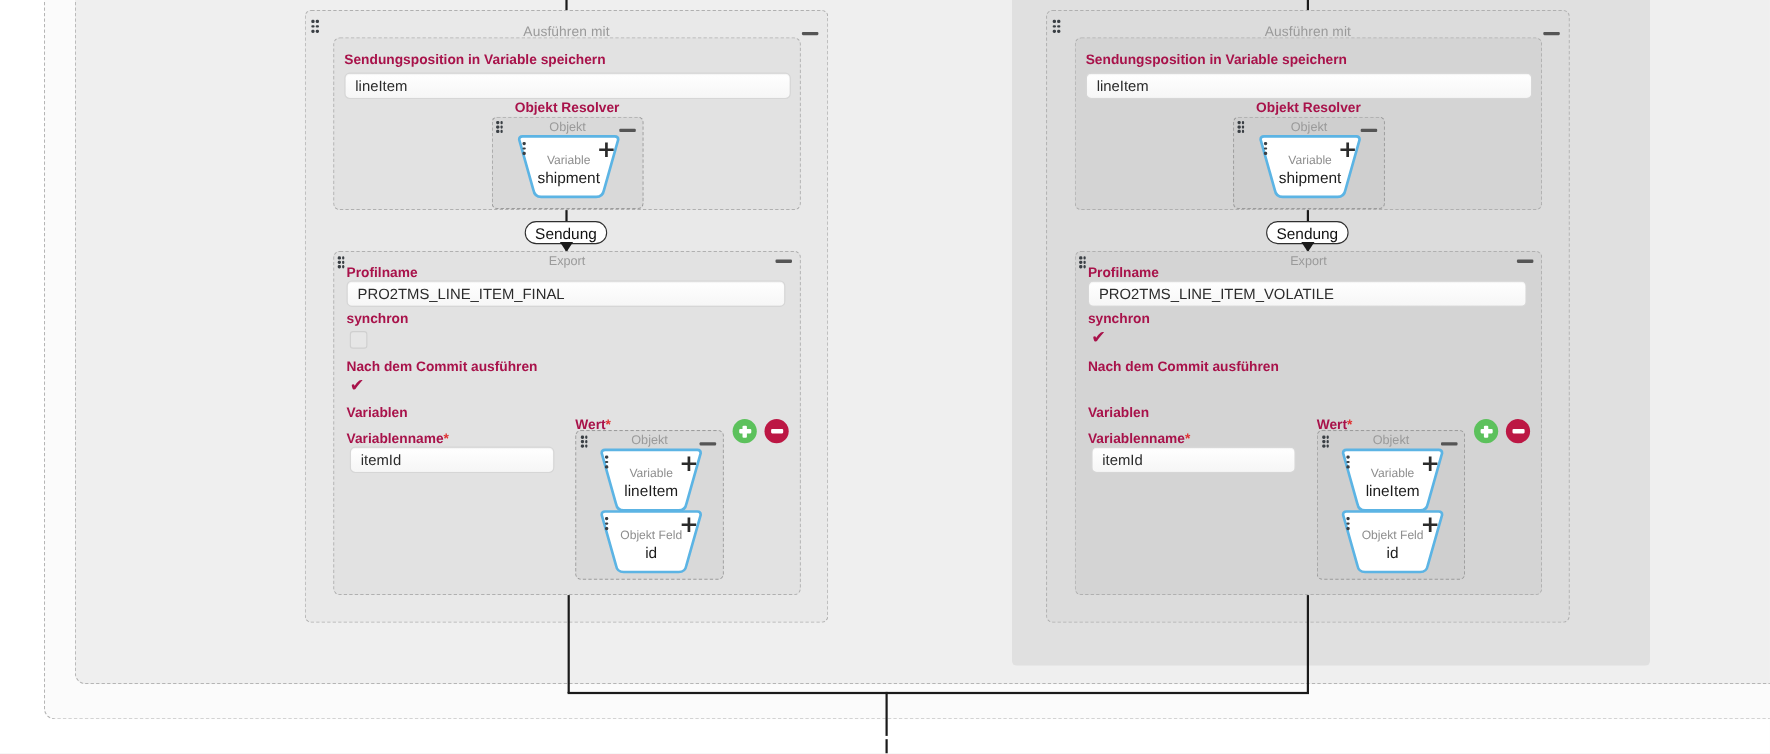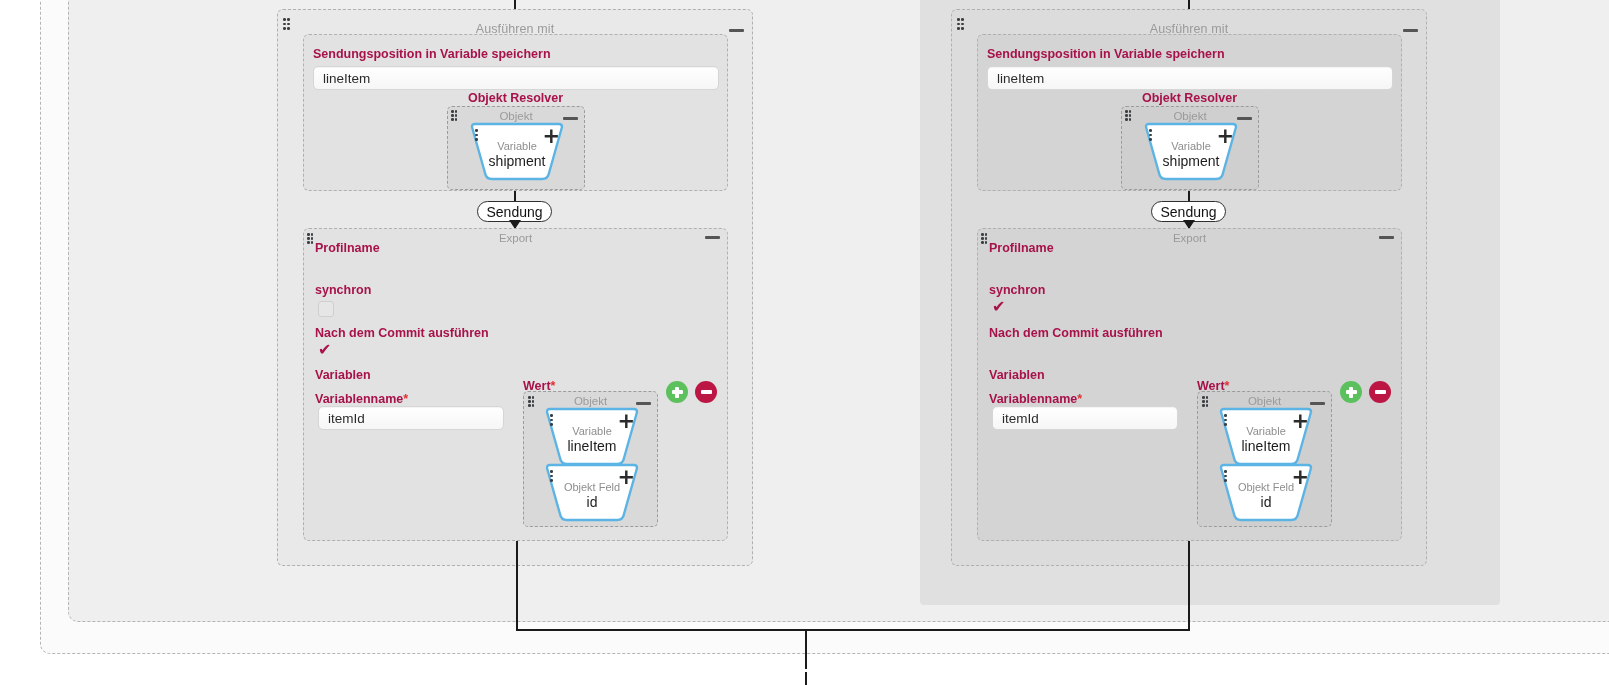--- a/index.html
+++ b/index.html
@@ -226,20 +226,21 @@
         <i></i>
         <i></i>
         <i></i>
         <i></i>
         <i></i>
       </div>
     <div class="nodegroup-title" style="top:3px;">Export</div>
     <div class="collapse" style="right:7px;top:7px;"></div>
 
     <div class="field-label" style="left:11px;top:12px;">Profilname</div>
+    <div class="txtinput" style="left:11px;top:26px;width:399px;">PRO2TMS_LINE_ITEM_FINAL</div>
 
     <div class="field-label" style="left:11px;top:54px;">synchron</div>
     <div class="cbox" style="left:14px;top:72px;"></div>
 
     <div class="field-label" style="left:11px;top:97px;">Nach dem Commit ausführen</div>
     <div class="cbox checked" style="left:14px;top:115px;"></div>
 
     <div class="field-label" style="left:11px;top:139px;">Variablen</div>
 
     <div class="field-label" style="left:11px;top:163px;"><span>Variablenname</span><span class="req">*</span></div>
@@ -354,20 +355,21 @@
         <i></i>
         <i></i>
         <i></i>
         <i></i>
         <i></i>
       </div>
     <div class="nodegroup-title" style="top:3px;">Export</div>
     <div class="collapse" style="right:7px;top:7px;"></div>
 
     <div class="field-label" style="left:11px;top:12px;">Profilname</div>
+    <div class="txtinput" style="left:11px;top:26px;width:399px;">PRO2TMS_LINE_ITEM_VOLATILE</div>
 
     <div class="field-label" style="left:11px;top:54px;">synchron</div>
     <div class="cbox checked" style="left:14px;top:72px;"></div>
 
     <div class="field-label" style="left:11px;top:97px;">Nach dem Commit ausführen</div>
     <div class="cbox ghost" style="left:14px;top:115px;"></div>
 
     <div class="field-label" style="left:11px;top:139px;">Variablen</div>
 
     <div class="field-label" style="left:11px;top:163px;"><span>Variablenname</span><span class="req">*</span></div>

